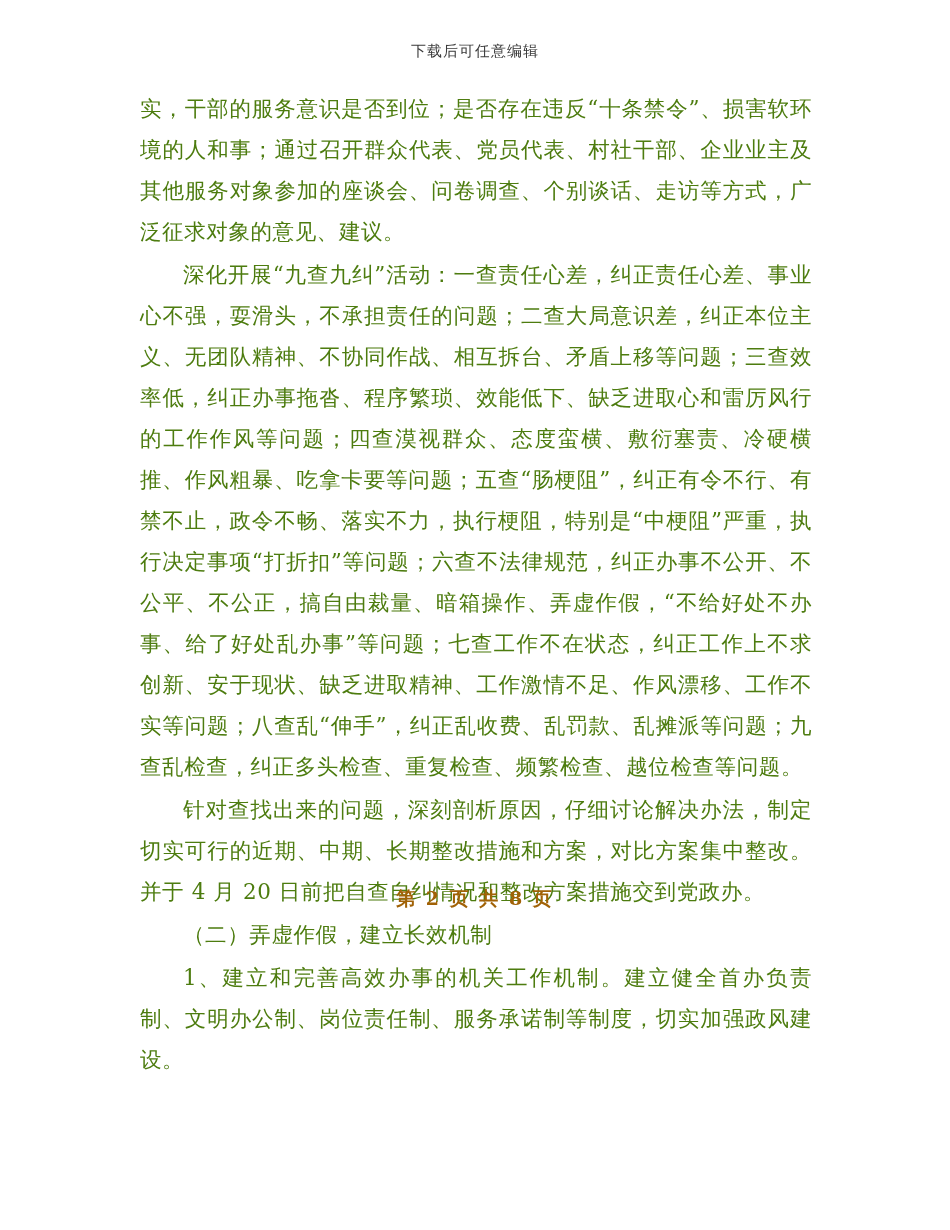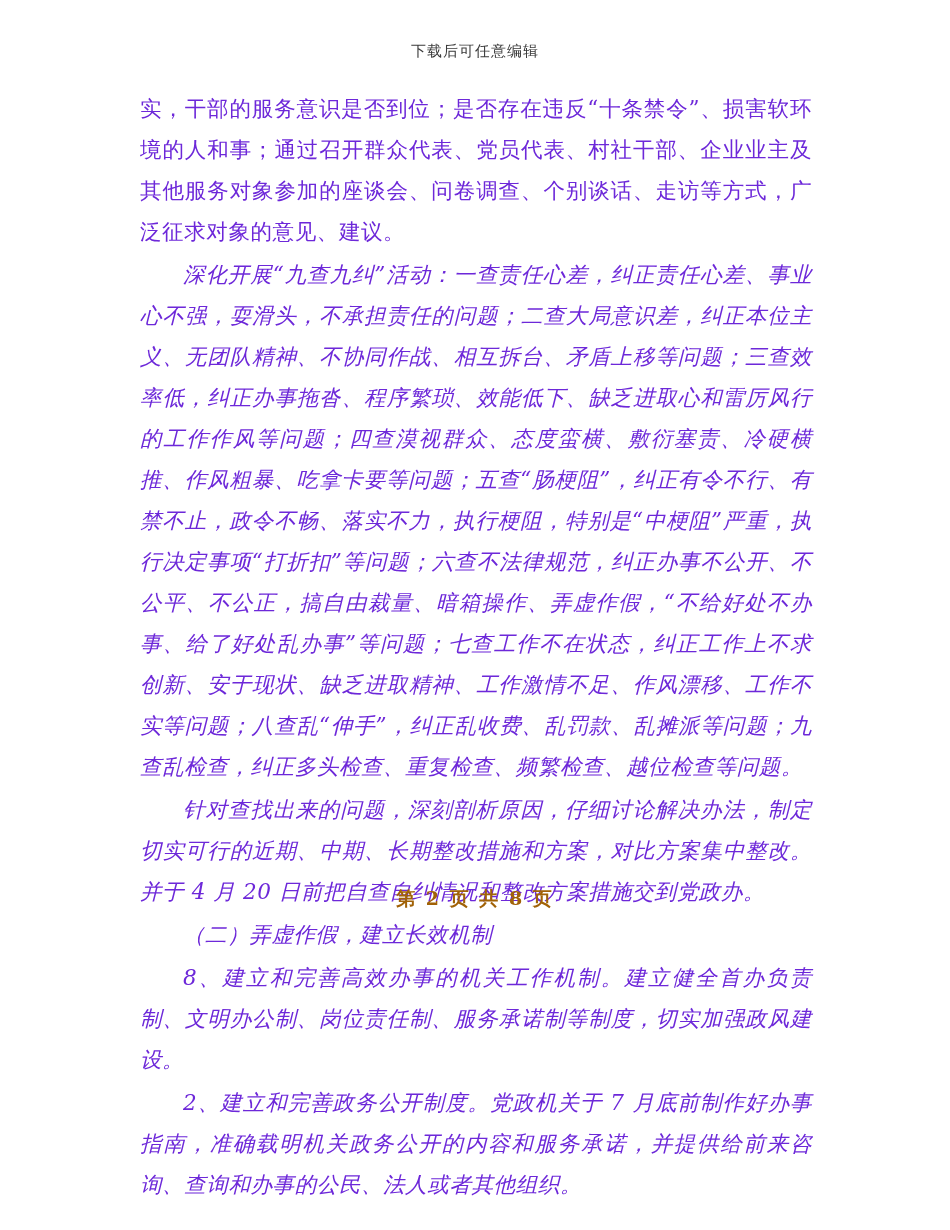--- a/index.html
+++ b/index.html
@@ -40,25 +40,24 @@
     width: 672px;
   }
   p.para {
     margin: 0 0 2px 0;
     font-size: 21.5px;
     line-height: 41px;
     text-align: justify;
     text-justify: inter-ideograph;
     letter-spacing: 0.6px;
     font-family: "DejaVu Serif", "Liberation Serif", serif;
-    color: #6d28d9;
+    color: #4d7c0f;
   }
   p.indent {
     text-indent: 2em;
-    font-style: italic;
   }
   .footer {
     position: absolute;
     bottom: 48px;
     left: 0;
     width: 950px;
     text-align: center;
     font-size: 19px;
     font-weight: bold;
     letter-spacing: 2px;
@@ -73,22 +72,21 @@
 
 <div class="page">
 
   <div class="header">下载后可任意编辑</div>
 
   <div class="content">
     <p class="para">实，干部的服务意识是否到位；是否存在违反“十条禁令”、损害软环境的人和事；通过召开群众代表、党员代表、村社干部、企业业主及其他服务对象参加的座谈会、问卷调查、个别谈话、走访等方式，广泛征求对象的意见、建议。</p>
     <p class="para indent">深化开展“九查九纠”活动：一查责任心差，纠正责任心差、事业心不强，耍滑头，不承担责任的问题；二查大局意识差，纠正本位主义、无团队精神、不协同作战、相互拆台、矛盾上移等问题；三查效率低，纠正办事拖沓、程序繁琐、效能低下、缺乏进取心和雷厉风行的工作作风等问题；四查漠视群众、态度蛮横、敷衍塞责、冷硬横推、作风粗暴、吃拿卡要等问题；五查“肠梗阻”，纠正有令不行、有禁不止，政令不畅、落实不力，执行梗阻，特别是“中梗阻”严重，执行决定事项“打折扣”等问题；六查不法律规范，纠正办事不公开、不公平、不公正，搞自由裁量、暗箱操作、弄虚作假，“不给好处不办事、给了好处乱办事”等问题；七查工作不在状态，纠正工作上不求创新、安于现状、缺乏进取精神、工作激情不足、作风漂移、工作不实等问题；八查乱“伸手”，纠正乱收费、乱罚款、乱摊派等问题；九查乱检查，纠正多头检查、重复检查、频繁检查、越位检查等问题。</p>
     <p class="para indent">针对查找出来的问题，深刻剖析原因，仔细讨论解决办法，制定切实可行的近期、中期、长期整改措施和方案，对比方案集中整改。并于 4 月 20 日前把自查自纠情况和整改方案措施交到党政办。</p>
     <p class="para indent">（二）弄虚作假，建立长效机制</p>
-    <p class="para indent">8、建立和完善高效办事的机关工作机制。建立健全首办负责制、文明办公制、岗位责任制、服务承诺制等制度，切实加强政风建设。</p>
-    <p class="para indent">2、建立和完善政务公开制度。党政机关于 7 月底前制作好办事指南，准确载明机关政务公开的内容和服务承诺，并提供给前来咨询、查询和办事的公民、法人或者其他组织。</p>
+    <p class="para indent">1、建立和完善高效办事的机关工作机制。建立健全首办负责制、文明办公制、岗位责任制、服务承诺制等制度，切实加强政风建设。</p>
   </div>
 
   <div class="footer">
     <span>第</span>
     <span>2</span>
     <span>页 共</span>
     <span>8</span>
     <span>页</span>
   </div>
 

